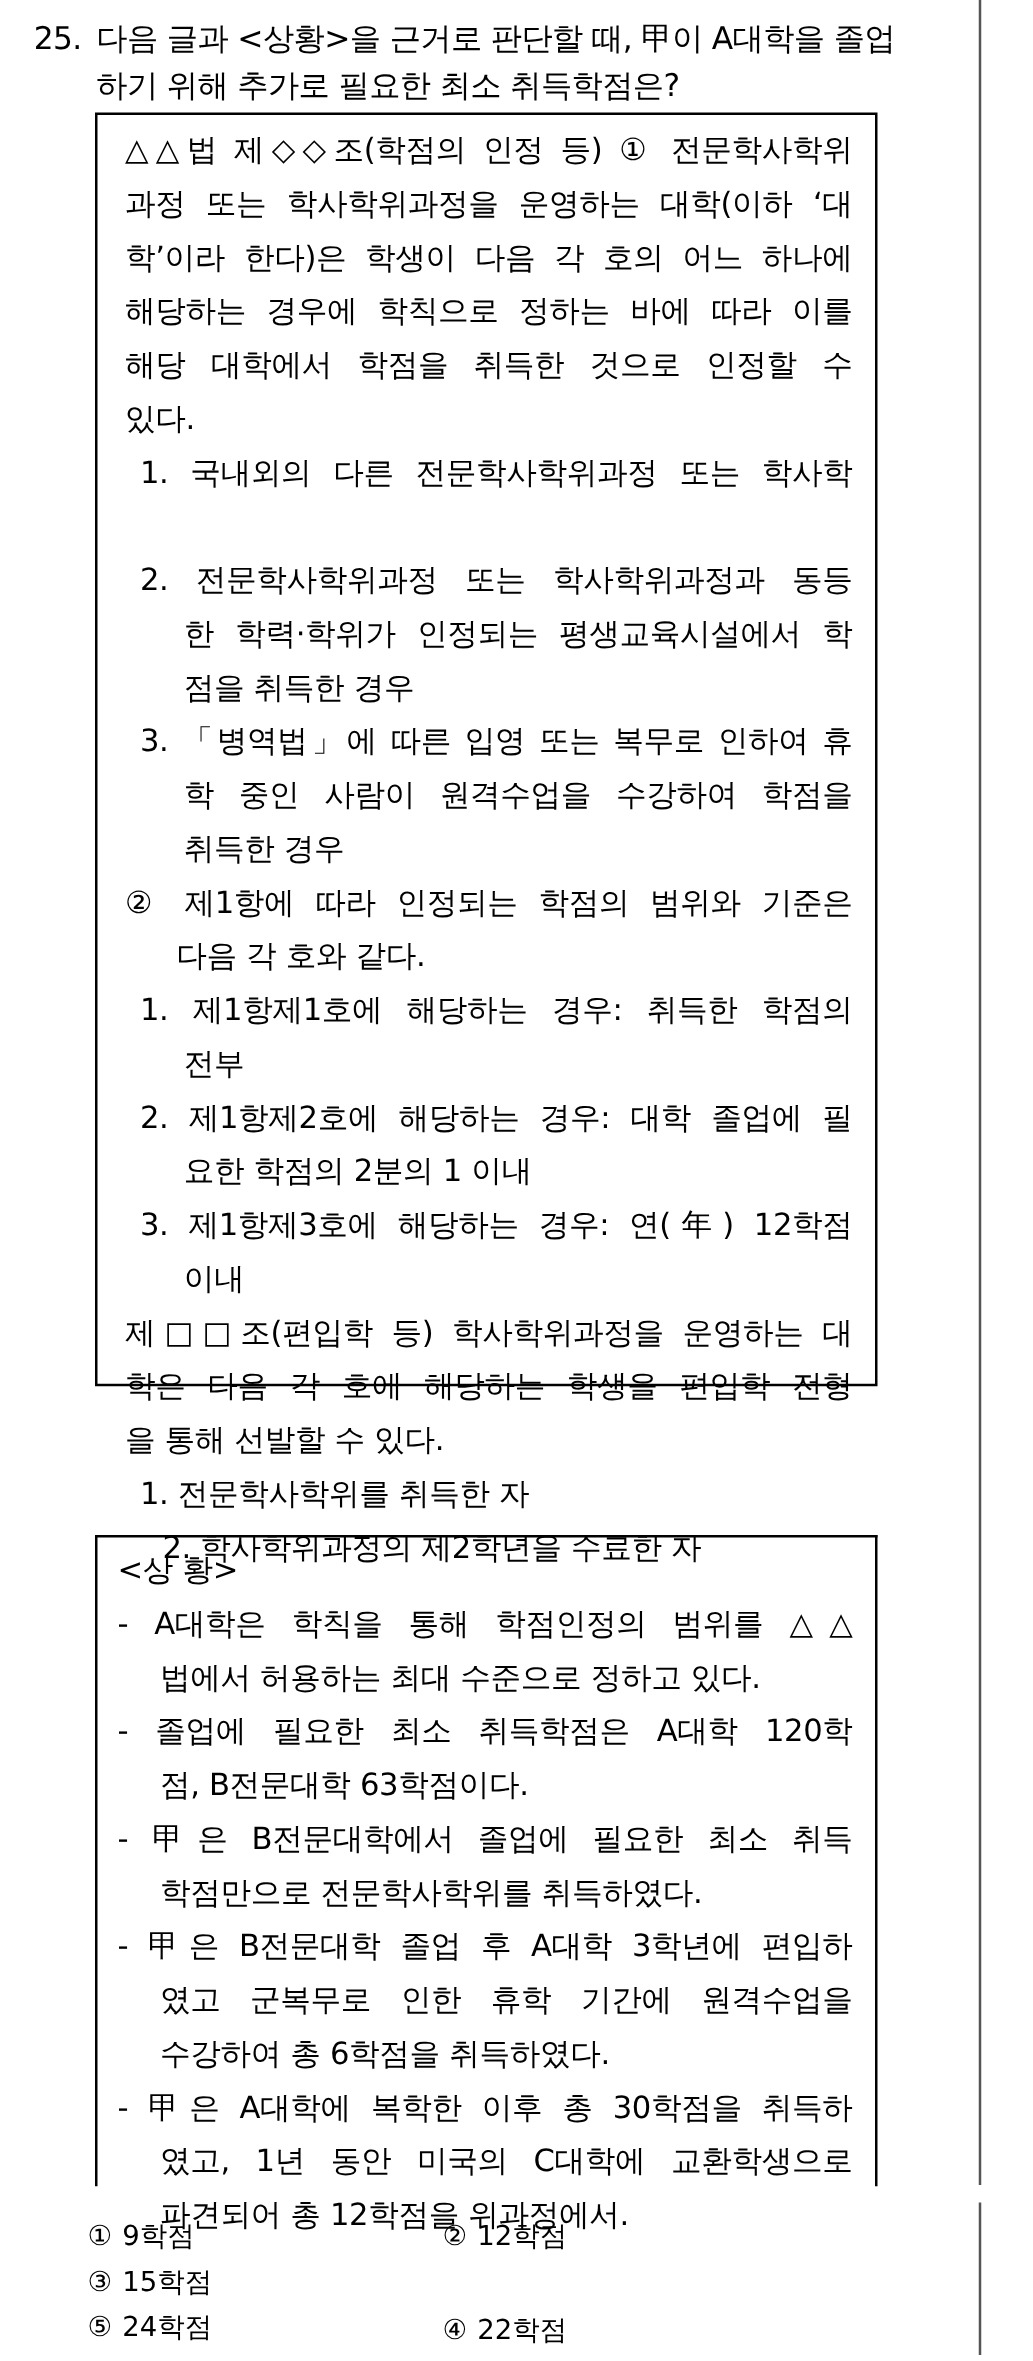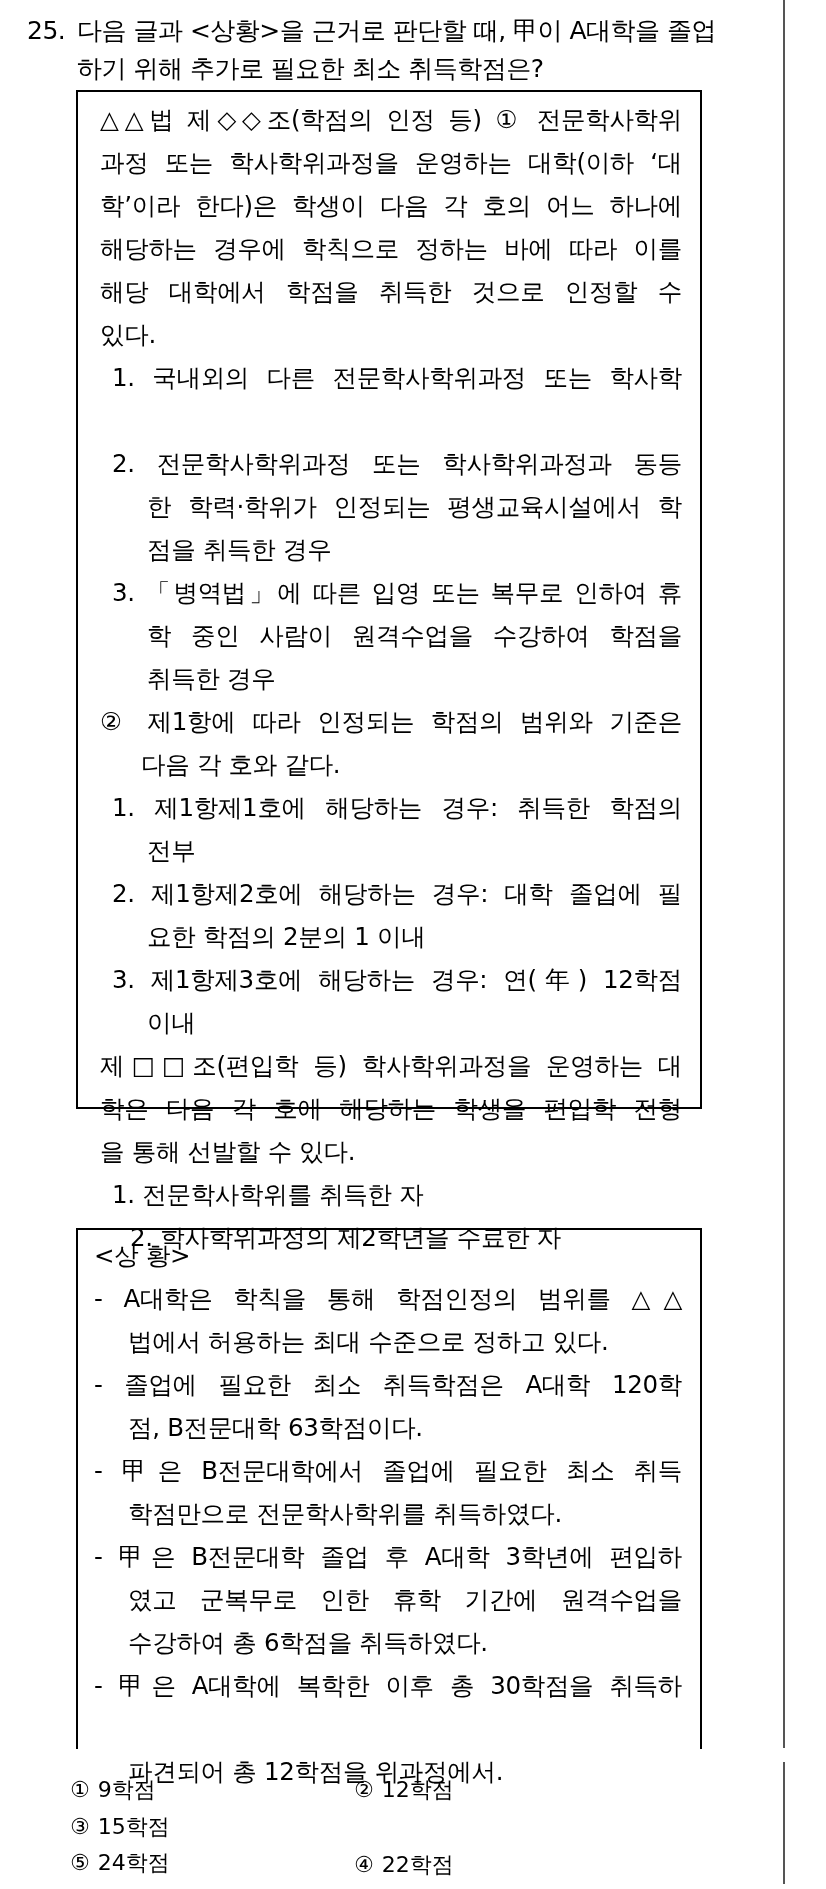--- a/index.html
+++ b/index.html
@@ -62,20 +62,21 @@
 <div class="line" style="top: 47px; left: 16px;">- A대학은 학칙을 통해 학점인정의 범위를 △△</div>
     <div class="line last" style="top: 90px; left: 50px;">법에서 허용하는 최대 수준으로 정하고 있다.</div>
     <div class="line" style="top: 133px; left: 16px;">- 졸업에 필요한 최소 취득학점은 A대학 120학</div>
     <div class="line last" style="top: 176px; left: 50px;">점, B전문대학 63학점이다.</div>
     <div class="line" style="top: 219px; left: 16px;">- 甲은 B전문대학에서 졸업에 필요한 최소 취득</div>
     <div class="line last" style="top: 262px; left: 50px;">학점만으로 전문학사학위를 취득하였다.</div>
     <div class="line" style="top: 305px; left: 16px;">- 甲은 B전문대학 졸업 후 A대학 3학년에 편입하</div>
     <div class="line" style="top: 348px; left: 50px;">였고 군복무로 인한 휴학 기간에 원격수업을</div>
     <div class="line last" style="top: 391px; left: 50px;">수강하여 총 6학점을 취득하였다.</div>
     <div class="line" style="top: 434px; left: 16px;">- 甲은 A대학에 복학한 이후 총 30학점을 취득하</div>
+    <div class="line" style="top: 477px; left: 50px;">였고, 1년 동안 미국의 C대학에 교환학생으로</div>
     <div class="line last" style="top: 520px; left: 50px;">파견되어 총 12학점을 위과정에서.</div>
   </div>
 
 <div class="opt" style="left:70px; top:1773px;"><span class="mark">①</span><span>9학점</span></div>
 <div class="opt" style="left:354px; top:1773px;"><span class="mark">②</span><span>12학점</span></div>
 <div class="opt" style="left:70px; top:1810px;"><span class="mark">③</span><span>15학점</span></div>
 <div class="opt" style="left:354px; top:1848px;"><span class="mark">④</span><span>22학점</span></div>
 <div class="opt" style="left:70px; top:1846px;"><span class="mark">⑤</span><span>24학점</span></div>
 
 </body></html>

